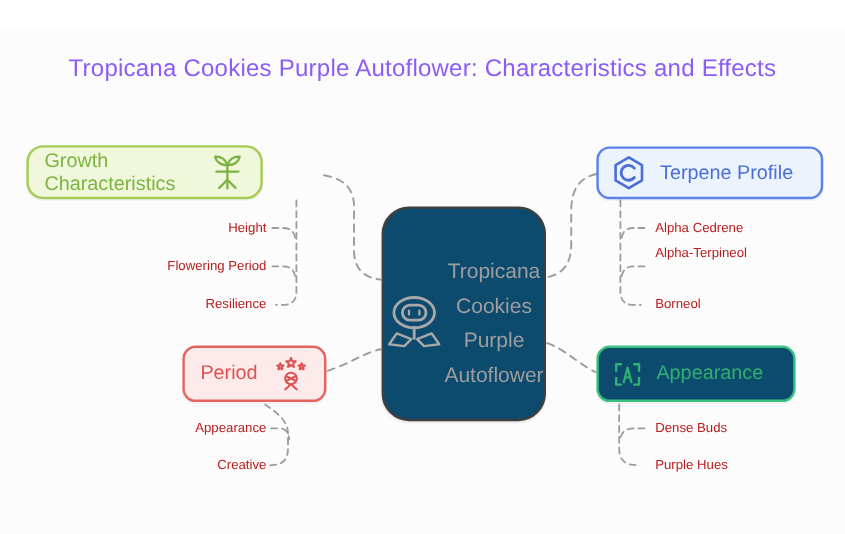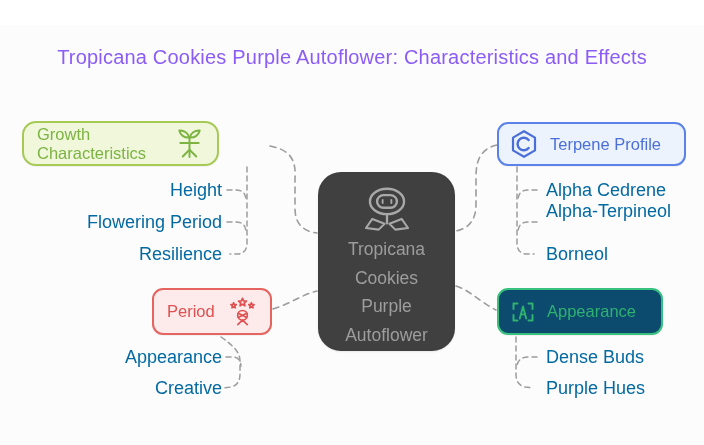--- a/index.html
+++ b/index.html
@@ -24,30 +24,30 @@
     font-size:16.5px;box-shadow:0 1px 1px rgba(0,0,0,0.05);
   }
   .branch-box .icon{display:flex;align-items:center;flex:0 0 auto;}
   .growth{left:22px;top:121px;width:197px;height:45px;background:#f0f7db;border-color:#a6ca54;color:#7cb342;justify-content:space-between;padding:0 13px;border-radius:14px;}
   .terpene{left:497px;top:122px;width:189px;height:44px;background:#edf3fd;border-color:#5b82e8;color:#4a6fd9;justify-content:flex-start;gap:11px;padding:16px 10px;}
   .effects{left:152px;top:288px;width:120px;height:47px;background:#fdeaea;border-color:#e5645f;color:#e05050;justify-content:space-between;padding:0 13px;}
   .appearance{left:497px;top:288px;width:166px;height:47px;background:#0c4a6e;border-color:#38c17e;color:#2fb170;justify-content:flex-start;gap:10px;padding:0 10px;}
 
   .center-node{
     position:absolute;left:318px;top:172px;width:137px;height:179px;box-sizing:border-box;
-    background:#404040;border:2px solid #3f3f3f;border-radius:23px;
-    display:flex;flex-direction:column;align-items:center;padding-top:12px;
+    background:#0c4a6e;border:2px solid #3f3f3f;border-radius:23px;
+    display:flex;flex-direction:row;align-items:center;padding-top:12px;
     box-shadow:0 1px 2px rgba(0,0,0,0.08);
   }
   .center-label{
     width:98px;margin-top:3px;text-align:center;
     font-size:17.5px;line-height:28.5px;color:#9d9d9d;
   }
 
-  .leaf{position:absolute;font-size:18px;line-height:18px;color:#0369a1;white-space:nowrap;}
+  .leaf{position:absolute;font-size:11px;line-height:18px;color:#b91c1c;white-space:nowrap;}
   .l-left{right:482px;text-align:right;}
   .l-right{left:546px;text-align:left;}
 </style>
 </head>
 <body>
 
 <div class="top-band"></div>
 
 <h1 class="title">Tropicana Cookies Purple Autoflower: Characteristics and Effects</h1>
 

